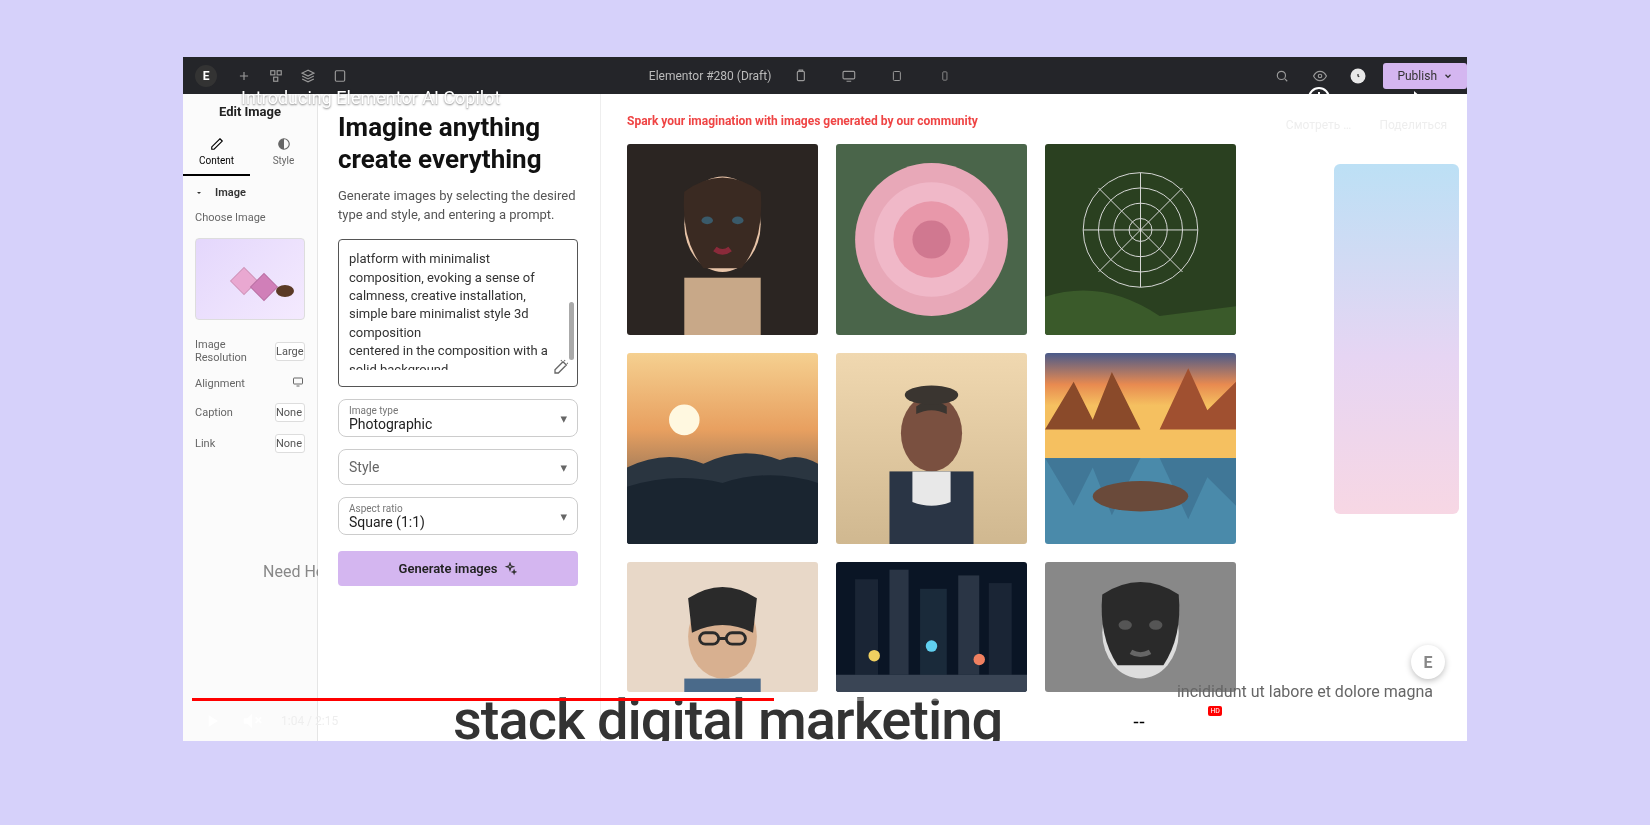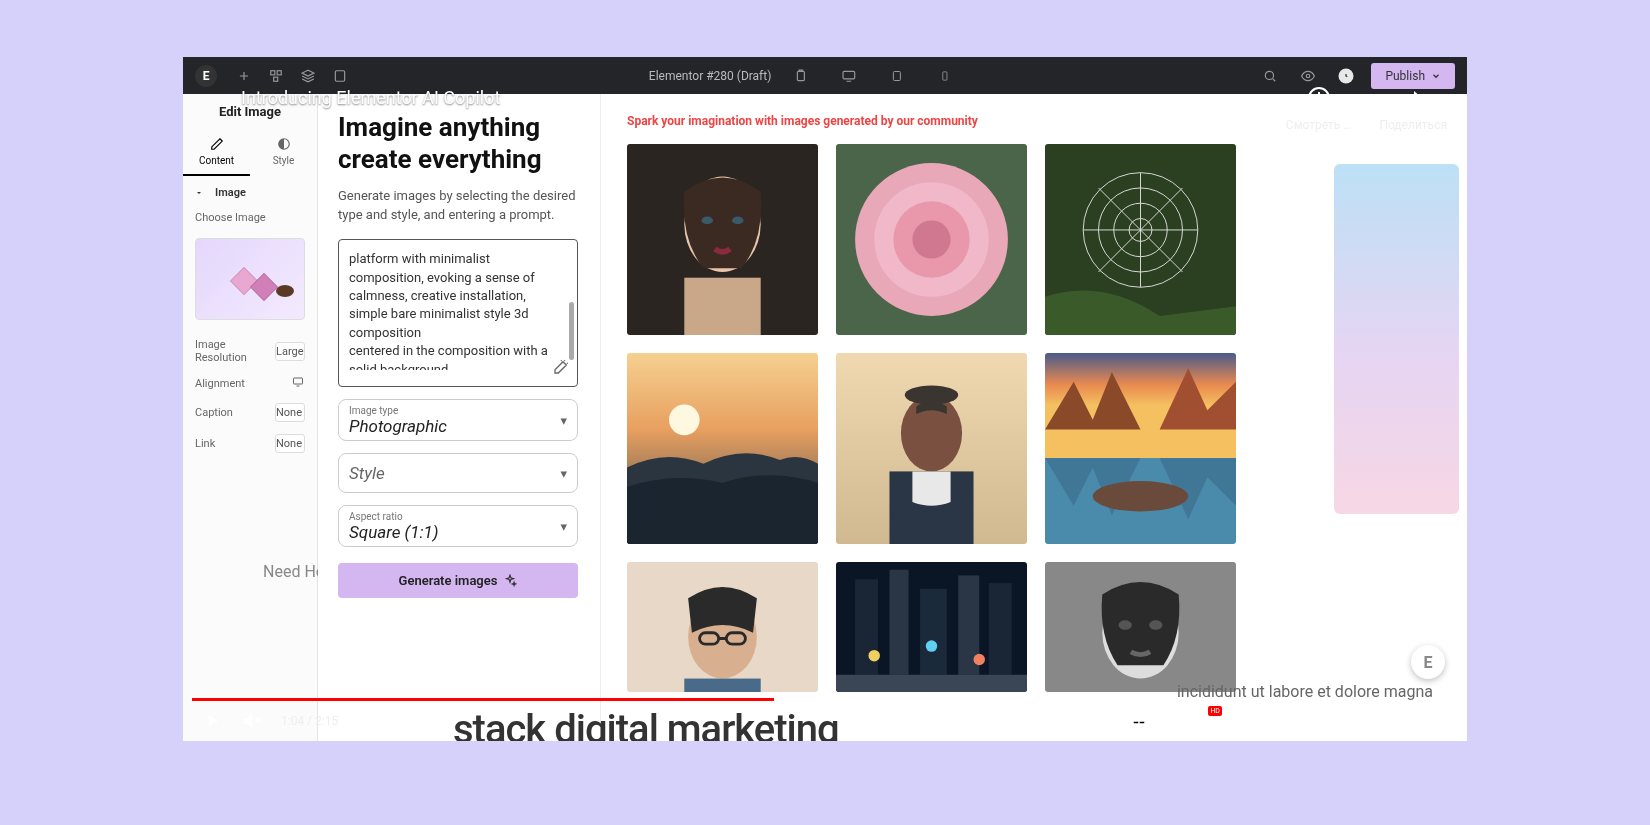--- a/index.html
+++ b/index.html
@@ -6,21 +6,21 @@
 body { background: #d6d1fa; font-family: -apple-system, BlinkMacSystemFont, "Segoe UI", Roboto, sans-serif; }
 .viewport { width: 1650px; height: 825px; position: relative; overflow: hidden; }
 .video-frame { position: absolute; left: 183px; top: 57px; width: 1284px; height: 684px; background: #fff; overflow: hidden; }
 
 
 .appbar { height: 37px; background: #242529; display: flex; align-items: center; padding: 0 12px; color: #ccc; font-size: 13px; position: relative; }
 .appbar .e-logo { width: 22px; height: 22px; border-radius: 50%; background: #333; display: flex; align-items: center; justify-content: center; color: #fff; font-weight: bold; font-size: 12px; margin-right: 14px; }
 .appbar .ab-icon { width: 26px; height: 26px; display: flex; align-items: center; justify-content: center; margin-right: 6px; color: #999; }
 .appbar-title-wrap { position:absolute; left:50%; transform:translateX(-56%); display:flex; align-items:center; gap:16px; }
 .appbar-title { color: #bbb; font-size: 12px; }
-.appbar-right { position: absolute; right: 12px; display: flex; align-items: center; gap: 6px; }
+.appbar-right { position: absolute; right: 0; display: flex; align-items: center; gap: 6px; }
 .publish-btn { background: #d4b6f0; color: #333; padding: 6px 14px; font-size: 12px; border-radius: 3px; display: flex; align-items: center; gap: 6px; }
 
 
 .video-title-overlay { position: absolute; top: 30px; left: 58px; color: #fff; font-size: 18px; z-index: 50; text-shadow: 0 1px 2px rgba(0,0,0,0.5); }
 
 
 .yt-top-right { position: absolute; top: 25px; right: 20px; display: flex; gap: 28px; z-index: 50; }
 .yt-top-item { display: flex; flex-direction: column; align-items: center; color: #eee; font-size: 12px; gap: 4px; }
 .yt-top-item .yicon { width: 32px; height: 32px; display:flex; align-items:center; justify-content:center; }
 
@@ -50,41 +50,41 @@
 .ai-left { width: 283px; padding: 18px 22px 18px 20px; border-right: 1px solid #eee; display:flex; flex-direction:column; }
 .ai-title { font-size: 26px; font-weight: 700; line-height: 1.22; color: #111; margin-bottom: 12px; }
 .ai-sub { font-size: 13px; color: #555; line-height: 1.45; margin-bottom: 14px; }
 .prompt-box { border: 1.5px solid #555; border-radius: 4px; padding: 10px 10px 10px 10px; font-size: 13px; color: #333; line-height: 1.4; position: relative; min-height: 148px; }
 .prompt-box textarea { border:none; outline:none; resize:none; width: calc(100% - 4px); height: 120px; font-family:inherit; font-size:13px; line-height:1.42; color:#333; padding-right:6px; }
 .prompt-box .scroll-thumb { position:absolute; right:3px; top:62px; width:5px; height:58px; background:#aaa; border-radius:3px; }
 .prompt-box .wand { position:absolute; right:8px; bottom:6px; color:#666; }
 .dropdown { border:1px solid #ccc; border-radius:8px; padding: 5px 10px 4px; margin-top:12px; position:relative; font-size:13px; }
 .dropdown.noval { padding:9px 10px; }
 .dd-label { font-size: 10px; color: #777; }
-.dd-val { font-size: 17px; color: #222; font-style: italic; }
+.dd-val { font-size: 14px; color: #222; }
 .dd-caret { position:absolute; right:10px; top:50%; transform:translateY(-50%); color:#666; }
 .gen-btn { margin-top: 16px; background: #d4b6f0; color: #222; font-weight: 600; font-size: 13px; padding: 10px; border-radius: 4px; text-align: center; display:flex; align-items:center; justify-content:center; gap:6px; }
 
 .ai-right { flex: 1; padding: 20px 18px 0 26px; overflow: hidden; }
 .ai-right-title { font-size: 12px; font-weight: 700; color: #ef4444; margin-bottom: 16px; }
 .gallery { display: grid; grid-template-columns: repeat(3, 191px); gap: 18px; }
 .gcell { width: 191px; height: 191px; border-radius: 3px; overflow:hidden; position:relative; }
 .gcell.r3 { height: 130px; }
 svg.cover { width:100%; height:100%; display:block; }
 
 
 .bg-right { width: 125px; background: #fff; position:relative; }
 .bg-right .grad-box { position:absolute; top:70px; left:-8px; right:8px; height:350px; background: linear-gradient(180deg,#bce0f5 0%, #e6d5f3 55%, #f7d7e4 100%); border-radius:6px; }
 
 
 .float-e { position:absolute; right:22px; bottom:62px; width:34px; height:34px; border-radius:50%; background:#fff; box-shadow:0 2px 6px rgba(0,0,0,0.25); display:flex; align-items:center; justify-content:center; color:#888; font-weight:bold; z-index:60; }
 
 
 .lorem { position:absolute; bottom:40px; right:34px; color:#666; font-size:16px; z-index:5; }
-.stack-text { position:absolute; bottom:-12px; left:270px; font-size:40px; font-weight:500; color:#333; letter-spacing:-1px;text-align:center; }
+.stack-text { position:absolute; bottom:-12px; left:270px; font-size:56px; font-weight:500; color:#333; letter-spacing:-1px;text-align:center; }
 
 
 .progress-bar { position:absolute; left:9px; right:9px; bottom:40px; height:3px; background:rgba(255,255,255,0.35); }
 .progress-played { height:100%; background:#ff0000; width:46%; }
 .controls { position:absolute; left:0; right:0; bottom:0; height:40px; display:flex; align-items:center; padding:0 18px; color:#fff; }
 .ctrl-left, .ctrl-right { display:flex; align-items:center; gap:18px; }
 .ctrl-right { margin-left:auto;gap:44px; }
 .ctrl-icon { width:22px; height:22px; display:flex; align-items:center; justify-content:center; }
 .timebox { font-size:12px; color:#eee; }
 .yt-word { font-weight:600; font-size:15px; letter-spacing:-0.3px; }

